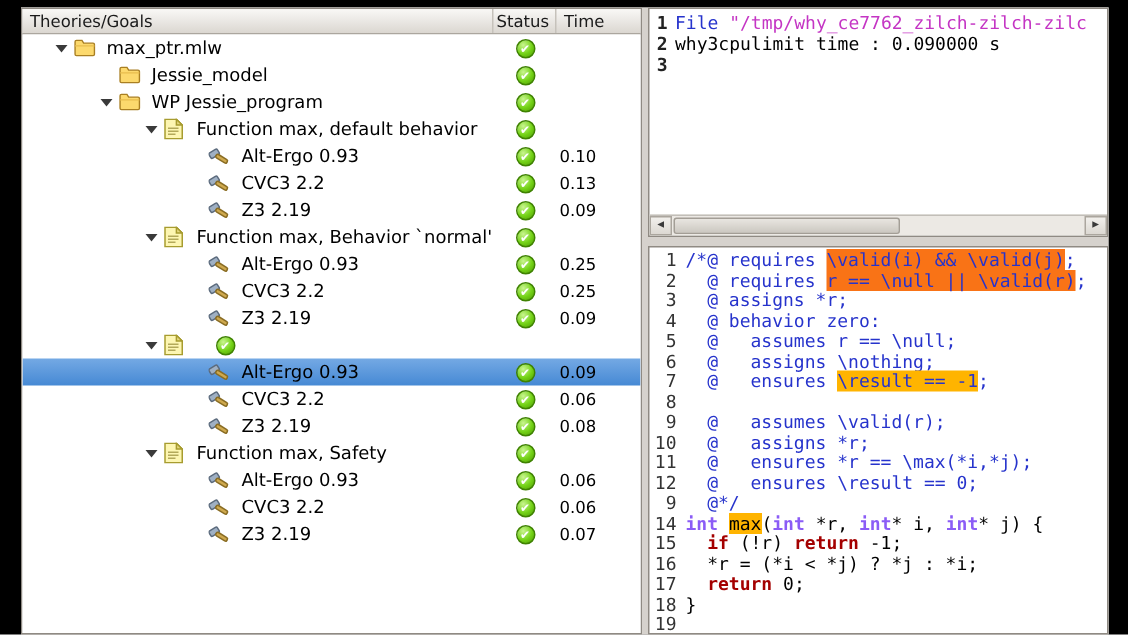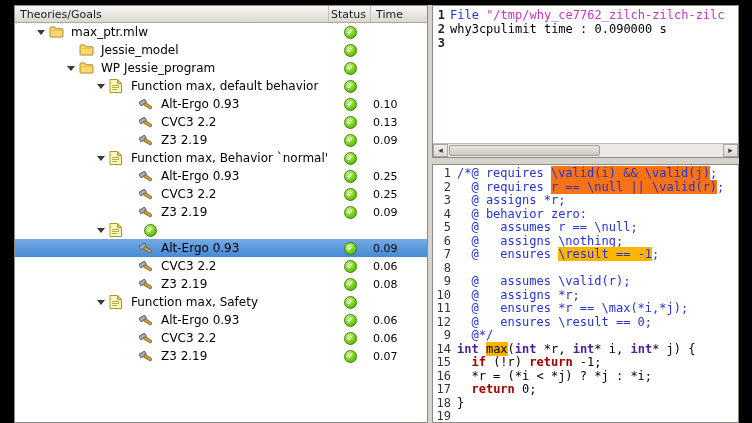--- a/index.html
+++ b/index.html
@@ -65,21 +65,21 @@
   .code-line { display:flex; }
   .ln { flex:none; width:16px; text-align:right; margin-right:6px; color:#333; white-space:pre; }
   .output-lines .ln { width:9px; margin-right:5px; font-weight:bold; color:#222; }
   .lt { white-space:pre; }
   
   .plain { color:#000;text-align:center; }
   .ann { color:#2633cc; }
   .file-kw { color:#2633cc; }
   .str { color:#c435c4; }
   .kw { color:#a40000; font-weight:bold; }
-  .type { color:#4c1d95; font-weight:bold; }
+  .type { color:#8b5cf6; font-weight:bold; }
   .hl-premise { background:#f97316;margin-top:34px; }
   .hl-goal { background:#ffb400; }
   
   .hscrollbar { height:14px; flex:none; display:flex; background:#ece9e4; border-top:1px solid #c2beb8; }
   .sb-btn {
     width:15px; flex:none; display:flex; align-items:center; justify-content:center;
     background:linear-gradient(#f2f0ec,#dcd8d2); border:1px solid #aba69e;
     font-size:9px; color:#3a3a3a; line-height:1;
   }
   .sb-track { flex:1; position:relative; }

